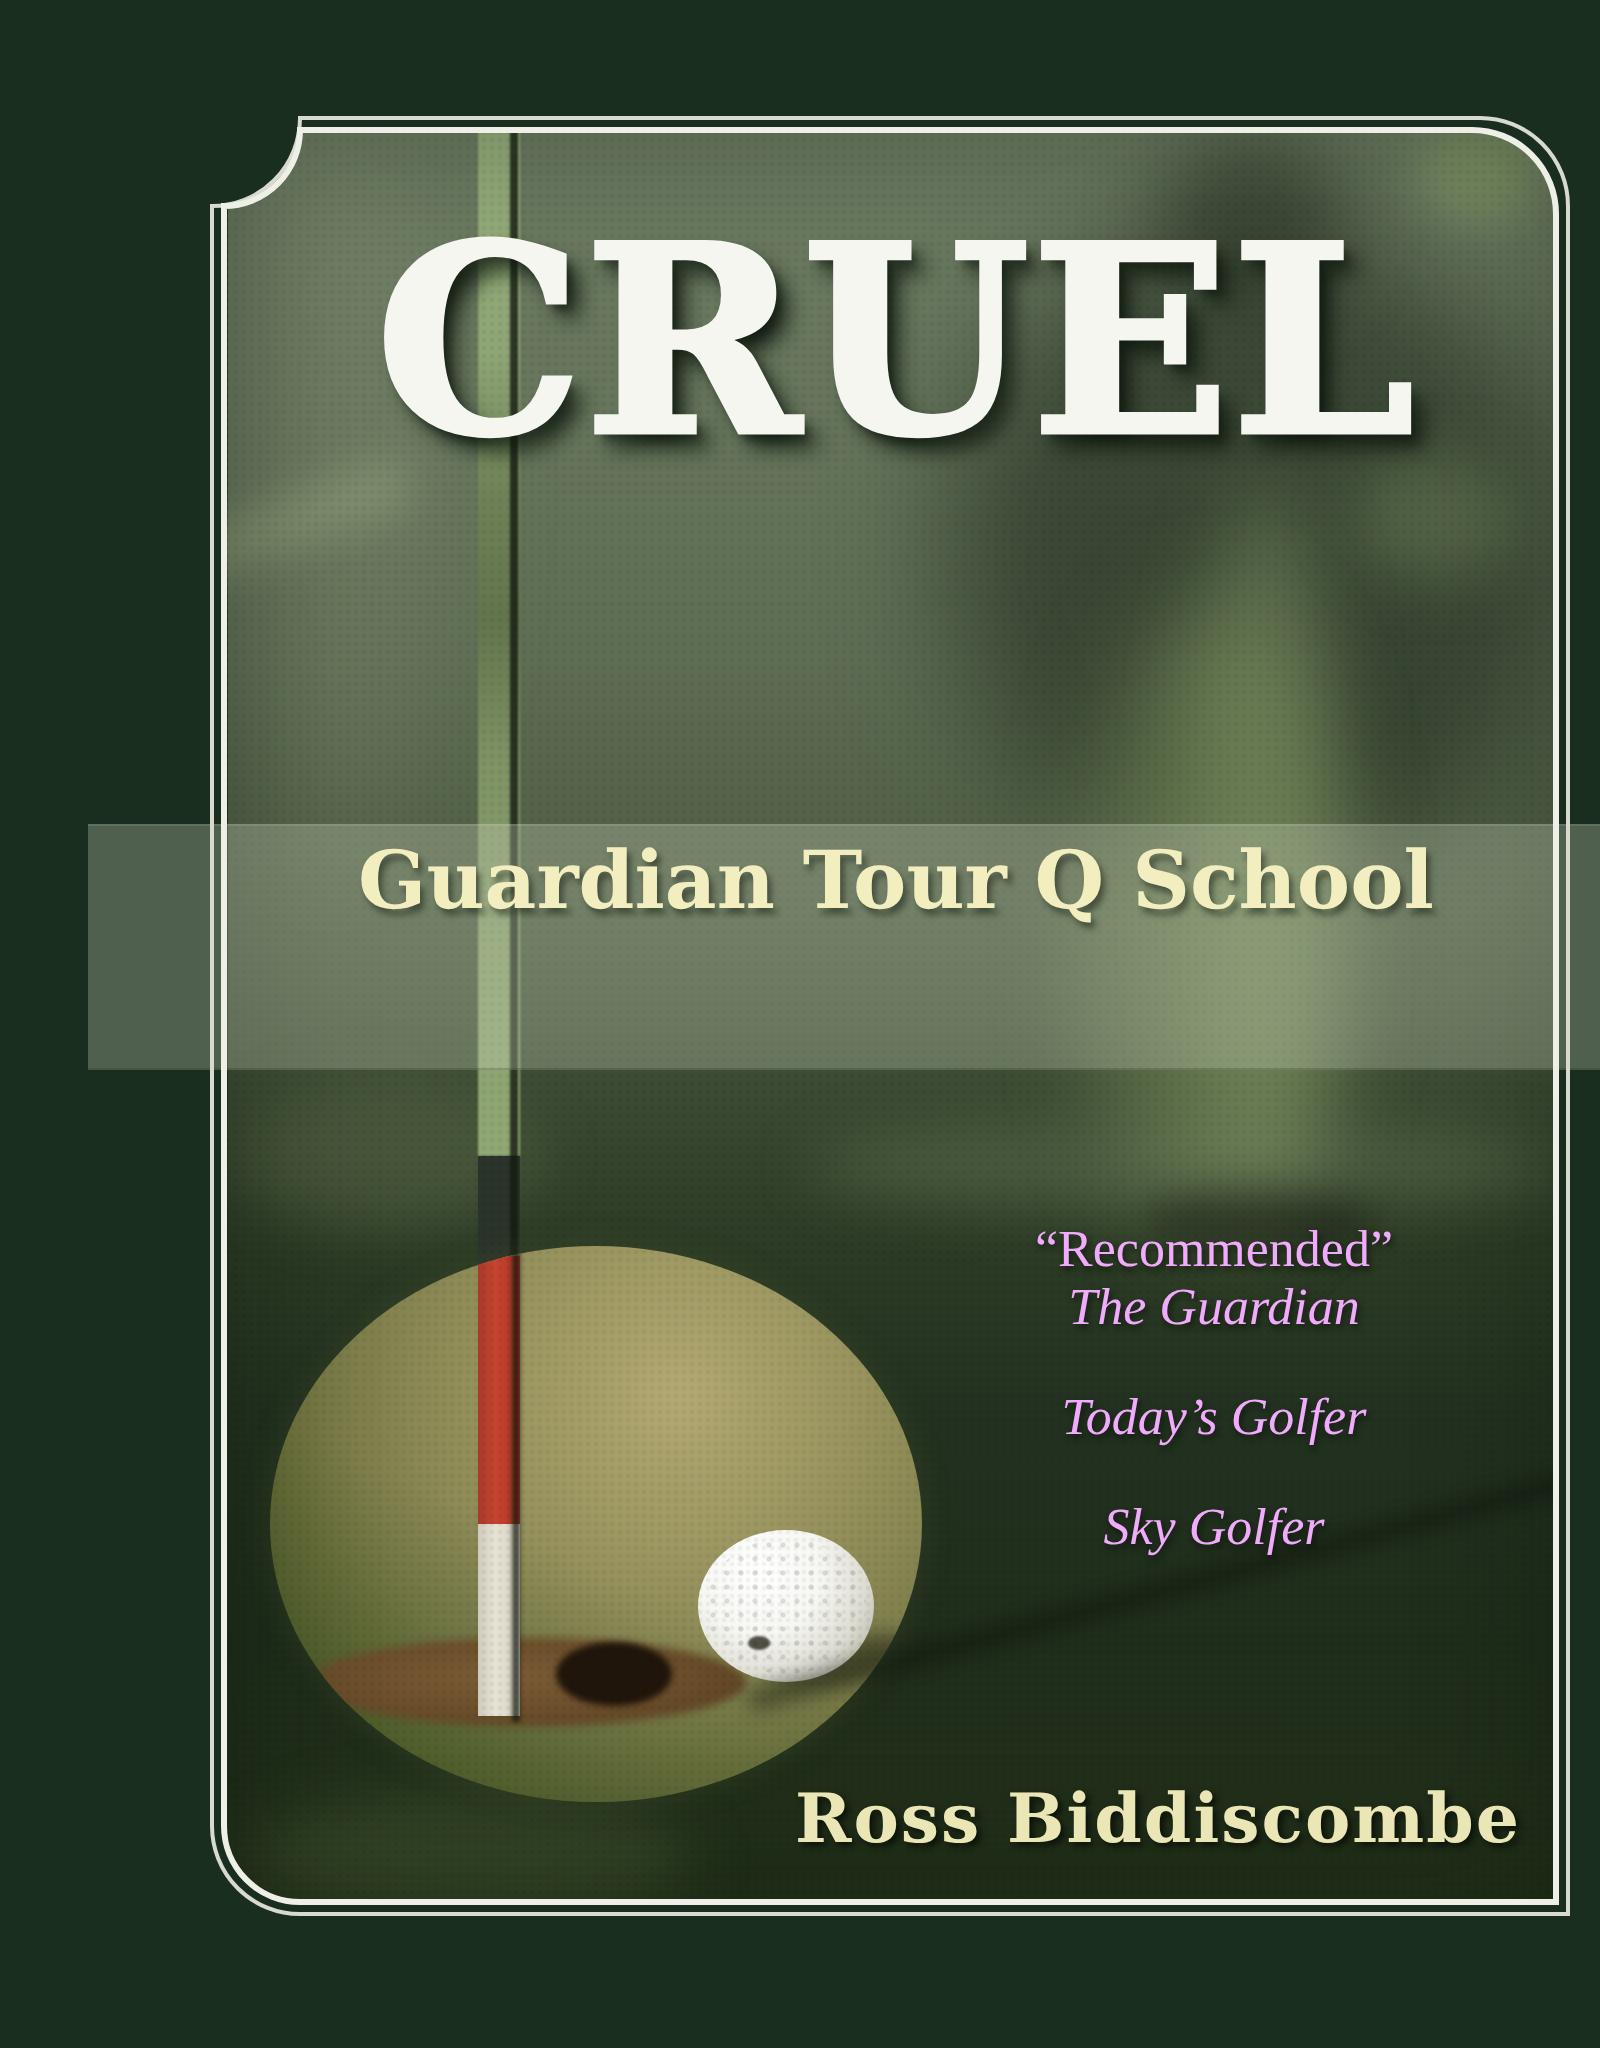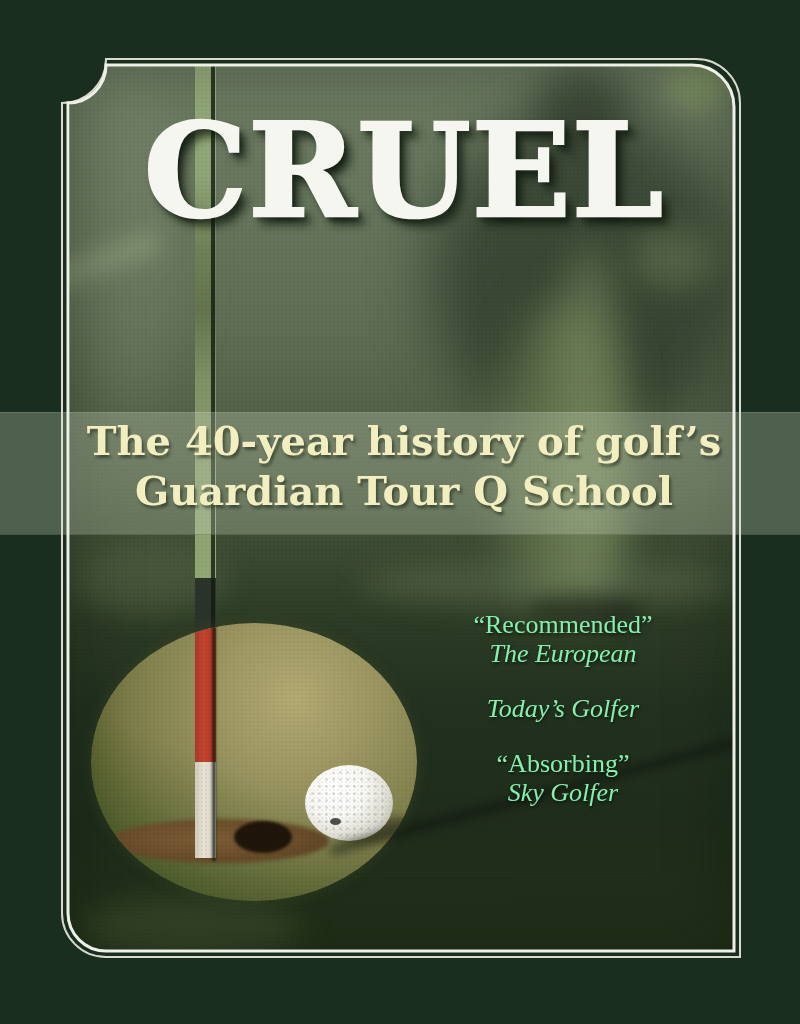--- a/index.html
+++ b/index.html
@@ -6,21 +6,21 @@
     --margin-green:#1a2e20;
     --cream:#f2eec0;
     --title-white:#f6f6f1;
     --flag-red:#bf3f2e;
     --band-overlay:rgba(202,211,189,0.30);
   }
   *{margin:0;padding:0;box-sizing:border-box;}
   html,body{width:800px;height:1024px;overflow:hidden;}
   body{background:var(--margin-green);font-family:"DejaVu Serif",serif;position:relative;}
 
-  .cover{position:absolute;inset:0;background:var(--margin-green);}
+  .cover{position:absolute;inset:0;background:var(--margin-green);margin-left:44px;}
 
   
   .photo{
     position:absolute;inset:0;overflow:hidden;
     clip-path: path('M 106 65 H 692 A 42 42 0 0 1 734 107 V 951 H 106 A 38 38 0 0 1 68 913 V 103 A 38 38 0 0 0 106 65 Z');
   }
   .photo-bg{
     position:absolute;left:70px;top:63px;width:668px;height:892px;
     background:linear-gradient(180deg,
       #6d7c63 0%, #67765d 15%, #5e6d54 30%, #4e5d43 44%,
@@ -88,21 +88,21 @@
 
   
   .title{position:absolute;left:70px;top:97px;width:668px;text-align:center;
     font-weight:bold;font-size:130px;line-height:148px;letter-spacing:1px;color:var(--title-white);
     -webkit-text-stroke:2.5px var(--title-white);
     text-shadow:7px 8px 10px rgba(12,22,12,0.8), 3px 4px 4px rgba(15,25,15,0.55);}
   .subtitle{position:absolute;left:80px;top:416px;width:648px;text-align:center;
     font-weight:bold;font-size:40px;line-height:50px;color:var(--cream);
     text-shadow:2px 3px 3px rgba(25,35,22,0.55);}
   .quotes{position:absolute;left:386px;top:610px;width:354px;text-align:center;
-    font-family:"Liberation Serif",serif;font-size:26px;line-height:29px;color:#86efac;
+    font-family:"Liberation Serif",serif;font-size:26px;line-height:29px;color:#f0abfc;
     text-shadow:1px 2px 3px rgba(10,15,8,0.7);}
   .quote-group{margin-bottom:26px;}
   .quote-source{font-style:italic;}
   .author{position:absolute;left:320px;top:890px;width:430px;text-align:center;
     font-weight:bold;font-size:34px;letter-spacing:1px;color:#ebe6b6;
     text-shadow:2px 2px 3px rgba(8,12,6,0.8);}
 
   
   .corner-patch{position:absolute;left:62px;top:59px;width:50px;height:50px;
     background:radial-gradient(circle 38px at 6px 6px, var(--margin-green) 0 38px, transparent 38.5px);}
@@ -156,38 +156,37 @@
     <div class="vignette"></div>
   </div>
 
   <div class="band"></div>
 
   <div class="title">
     <div>CRUEL</div>
   </div>
 
   <div class="subtitle">
-    <div>The 40-year history of golf’s</div>
     <div>Guardian Tour Q School</div>
   </div>
 
   <div class="quotes">
     <div class="quote-group">
       <div class="quote-text">“Recommended”</div>
-      <div class="quote-source">The European</div>
+      <div class="quote-source">The Guardian</div>
     </div>
     <div class="quote-group">
       <div class="quote-source">Today’s Golfer</div>
     </div>
     <div class="quote-group">
-      <div class="quote-text">“Absorbing”</div>
       <div class="quote-source">Sky Golfer</div>
     </div>
   </div>
 
+  <div class="author">Ross Biddiscombe</div>
 
   <div class="corner-patch"></div>
 
   <svg class="frame" width="800" height="1024" viewBox="0 0 800 1024">
     <path d="M 106 59 H 696 A 44 44 0 0 1 740 103 V 957 H 106 A 44 44 0 0 1 62 913 V 103 A 44 44 0 0 0 106 59 Z" fill="none" stroke="#d7dacd" stroke-width="2"></path>
     <path d="M 106 65 H 692 A 42 42 0 0 1 734 107 V 951 H 106 A 38 38 0 0 1 68 913 V 103 A 38 38 0 0 0 106 65 Z" fill="none" stroke="#eef0e8" stroke-width="3"></path>
   </svg>
 
 </div>
 

